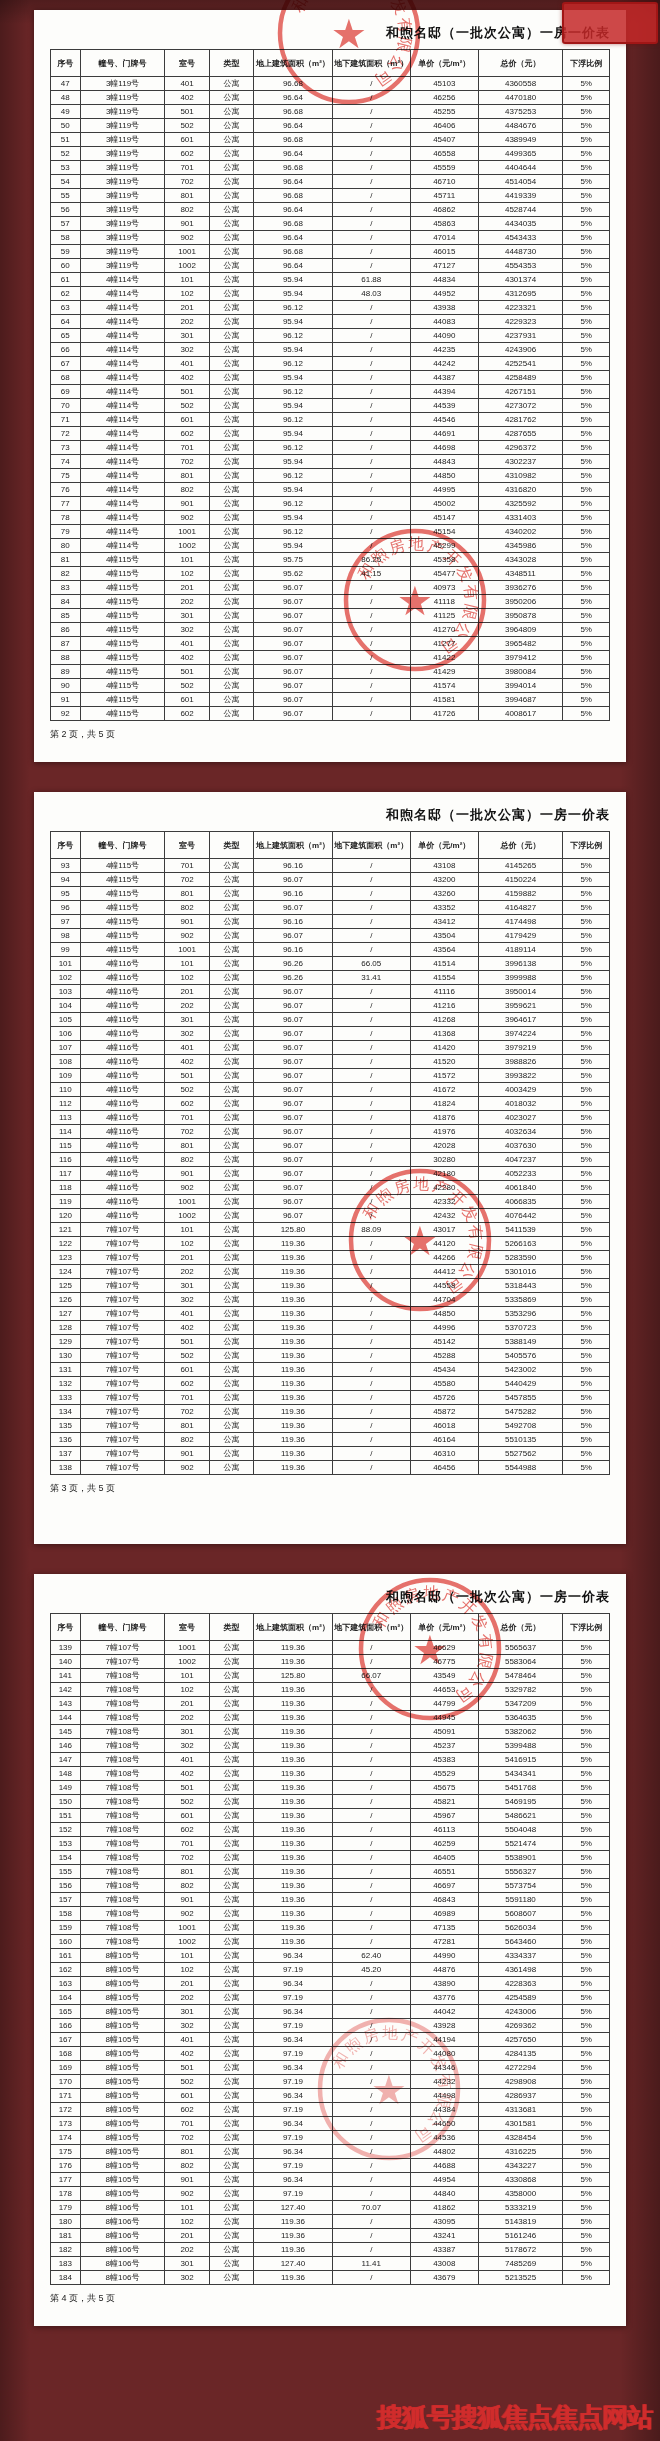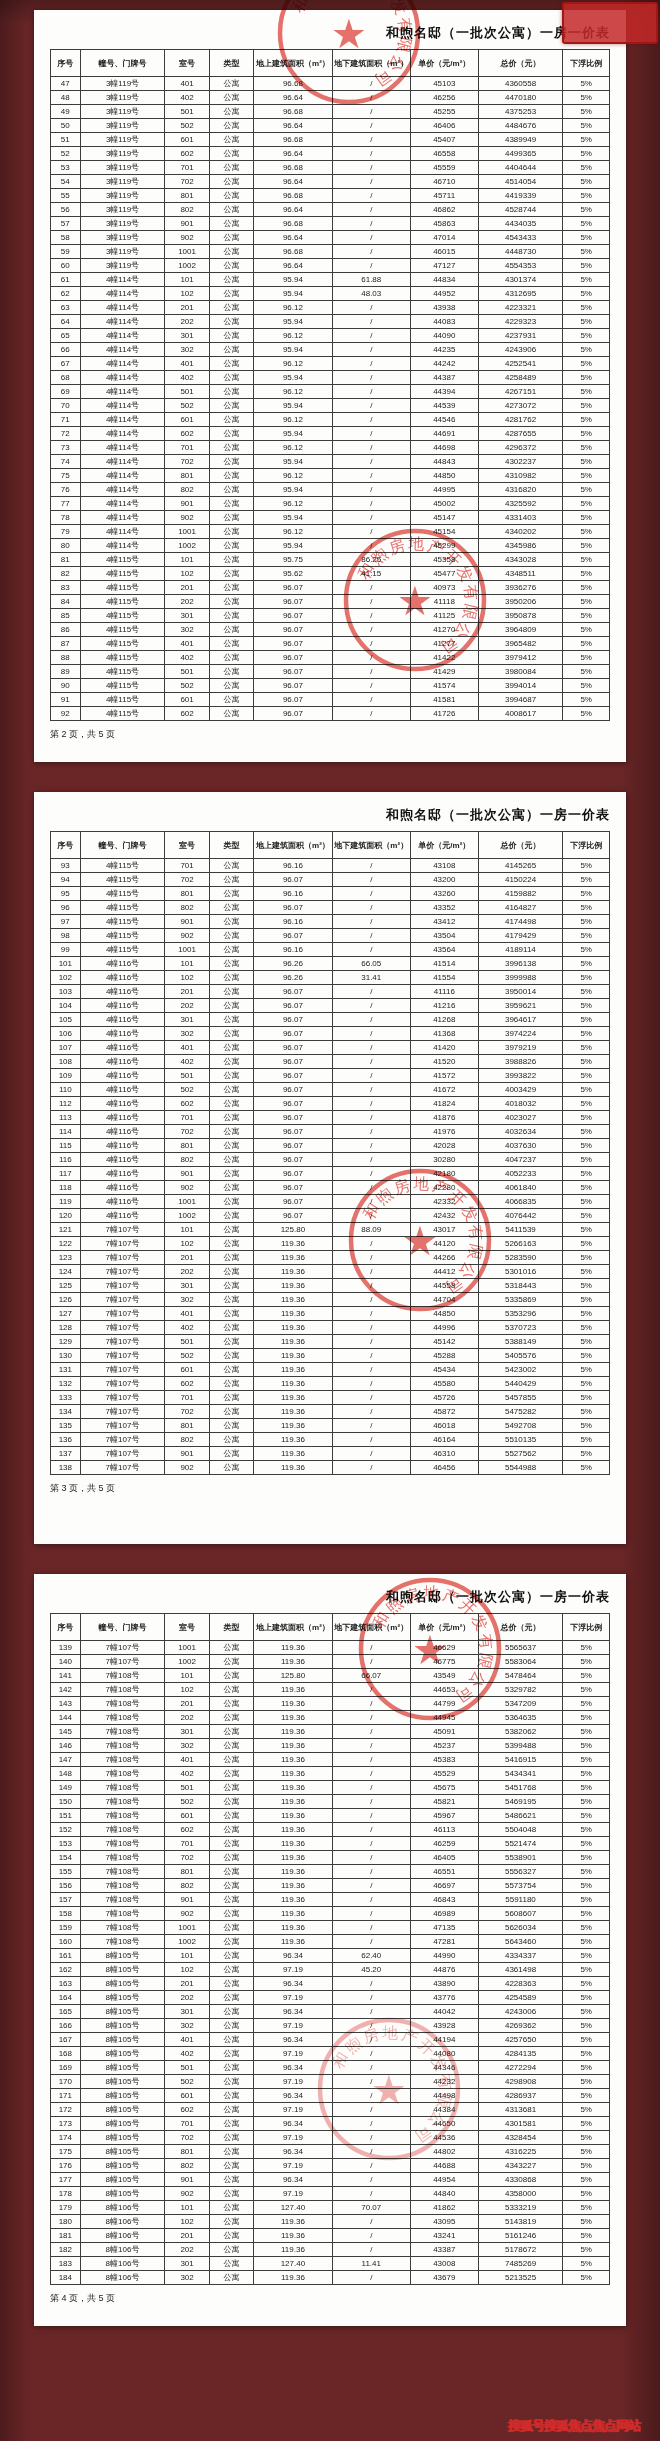--- a/index.html
+++ b/index.html
@@ -36,21 +36,21 @@
     mix-blend-mode:multiply;pointer-events:none;
   }
   .stamp svg{width:100%;height:100%;}
   .stamp.faint{opacity:.42;}
   .rect-stamp{
     position:absolute;top:2px;right:2px;width:92px;height:38px;
     background:rgba(196,40,40,.85);border:2px solid #a11616;border-radius:3px;
     box-shadow:0 0 4px rgba(120,0,0,.5);
   }
   .watermark{
-    position:absolute;right:20px;bottom:6px;font-size:13px;font-weight:bold;color:#d02c2c;
+    position:absolute;right:8px;bottom:6px;font-size:26px;font-weight:bold;color:#d02c2c;
     letter-spacing:-1px;text-shadow:1px 0 0 #d02c2c, -1px 0 0 rgba(208,44,44,.6);
     white-space:nowrap;
   }
 </style>
 </head>
 <body>
 
 <div id="screen">
 
   <section class="page page-1">

